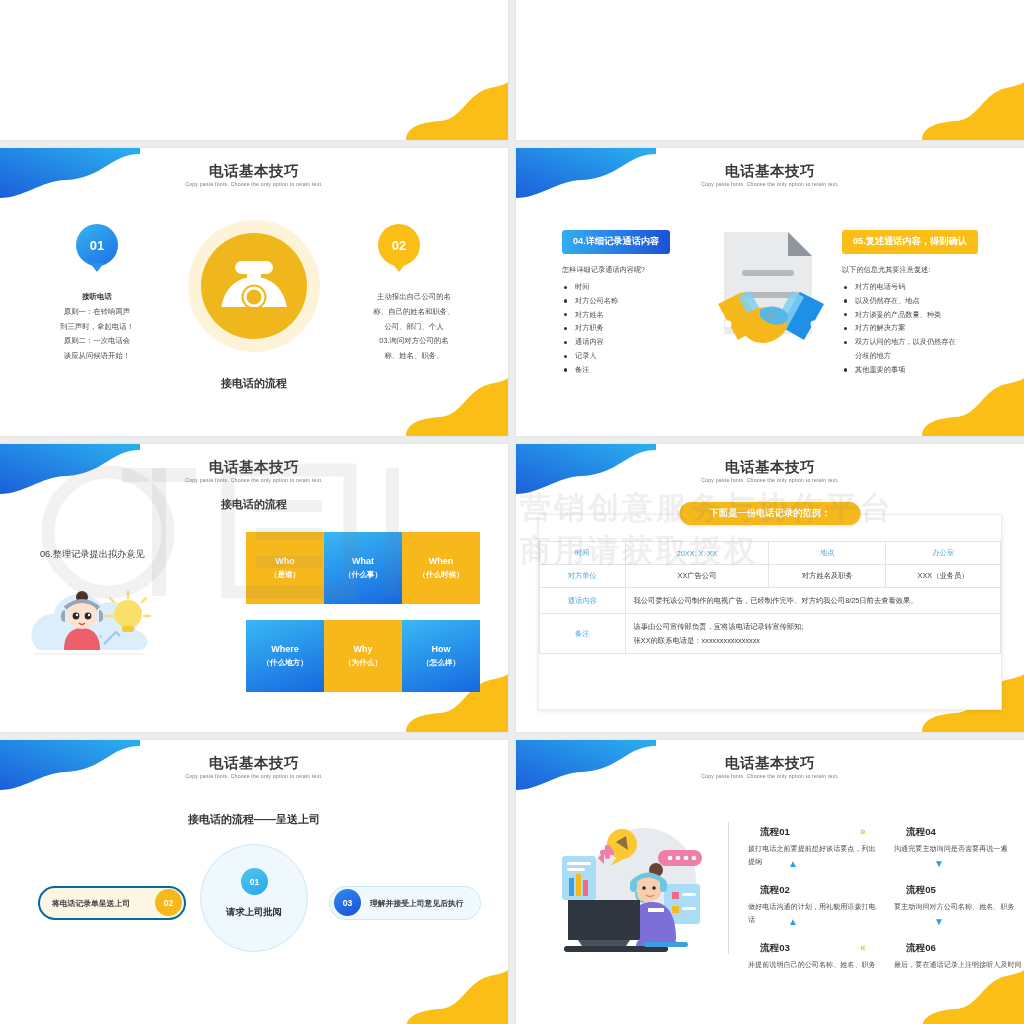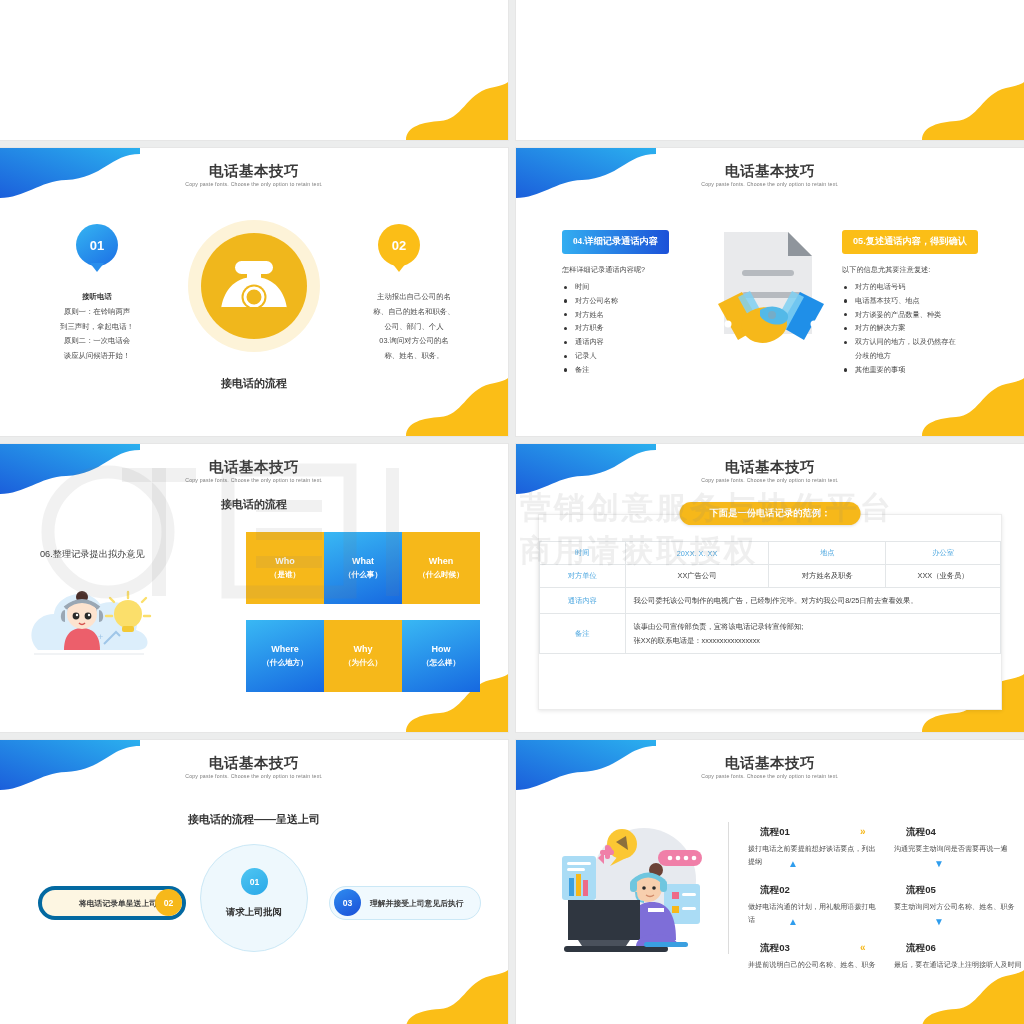--- a/index.html
+++ b/index.html
@@ -150,21 +150,21 @@
     color:#fff;font-size:8.6px;font-weight:bold;
   }
   .dot-num.cy{background:linear-gradient(150deg,#4fc6f2,#2aa8e8);}
   .dot-num.yl{background:#f6b81a;}
   .dot-num.bl{background:linear-gradient(150deg,#2f8df0,#1a4fd8);}
   .pill{
     position:absolute; height:34px; border-radius:17px;
     display:flex; align-items:center;
     font-size:7.8px; font-weight:bold; color:#3b3b3b;
   }
-  .pill.y{background:#fdf6e2; border:4px solid #0369a1;text-align:center;}
+  .pill.y{background:#fdf6e2; border:2px solid #0369a1;}
   .pill.b{background:#f0f9fe; border:1px solid #cbe8f6;}
 
   
   .vline{position:absolute; width:1px; background:#dcdcdc;}
   .flowitem{position:absolute; width:132px;}
   .flowitem .ft{font-size:9.6px;font-weight:bold;color:#2b2b2b;margin-left:12px;}
   .flowitem .fd{font-size:7.1px;line-height:1.9;color:#4d4d4d;margin-top:4px;}
   .chev{position:absolute; font-size:10px; font-weight:bold;}
   .chev.b{color:#2f9ded;}
   .chev.y{color:#f6b81a;}
@@ -276,41 +276,41 @@
           </svg>
       </div>
       <div class="corner-yellow">
         <svg width="120" height="62" viewBox="0 0 120 62">
             <path d="M120 62 H18 C18 48 36 44 52 43 C74 42 78 16 102 10 C112 8 118 6 120 4 Z" fill="#fbbe17"></path>
           </svg>
       </div>
       <div class="s-title">电话基本技巧</div>
       <div class="s-sub">Copy paste fonts. Choose the only option to retain text.</div>
 
-      <div class="hdr-pill blue" style="left:46px; top:82px;font-family:Liberation Serif, serif;">04.详细记录通话内容</div>
+      <div class="hdr-pill blue" style="left:46px; top:82px;">04.详细记录通话内容</div>
       <div class="hdr-pill yellow" style="left:326px; top:82px;">05.复述通话内容，得到确认</div>
 
       <div style="position:absolute;left:46px;top:117px;width:140px;">
         <div class="lead">怎样详细记录通话内容呢?</div>
         <ul class="blist">
           <li>时间</li>
           <li>对方公司名称</li>
           <li>对方姓名</li>
           <li>对方职务</li>
           <li>通话内容</li>
           <li>记录人</li>
           <li>备注</li>
         </ul>
       </div>
 
       <div style="position:absolute;left:326px;top:117px;width:156px;">
         <div class="lead">以下的信息尤其要注意复述:</div>
         <ul class="blist">
           <li>对方的电话号码</li>
-          <li>电话基本技巧、地点</li>
+          <li>以及仍然存在、地点</li>
           <li>对方谈妥的产品数量、种类</li>
           <li>对方的解决方案</li>
           <li>双方认同的地方，以及仍然存在</li>
           <li class="cont">分歧的地方</li>
           <li>其他重要的事项</li>
         </ul>
       </div>
 
       <div style="position:absolute; left:200px; top:82px; width:110px; height:130px;">
         <svg width="110" height="130" viewBox="0 0 110 130">

